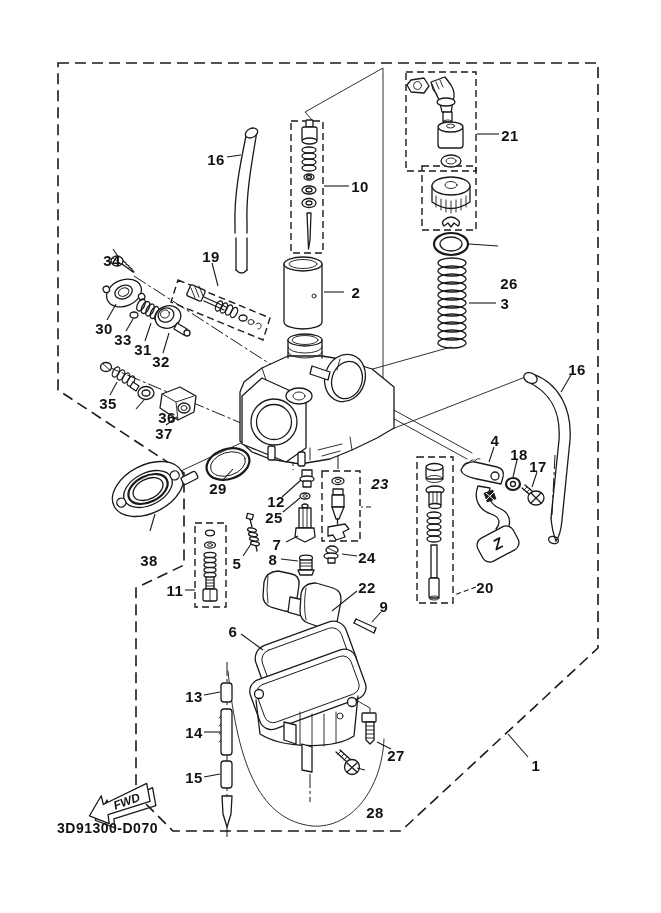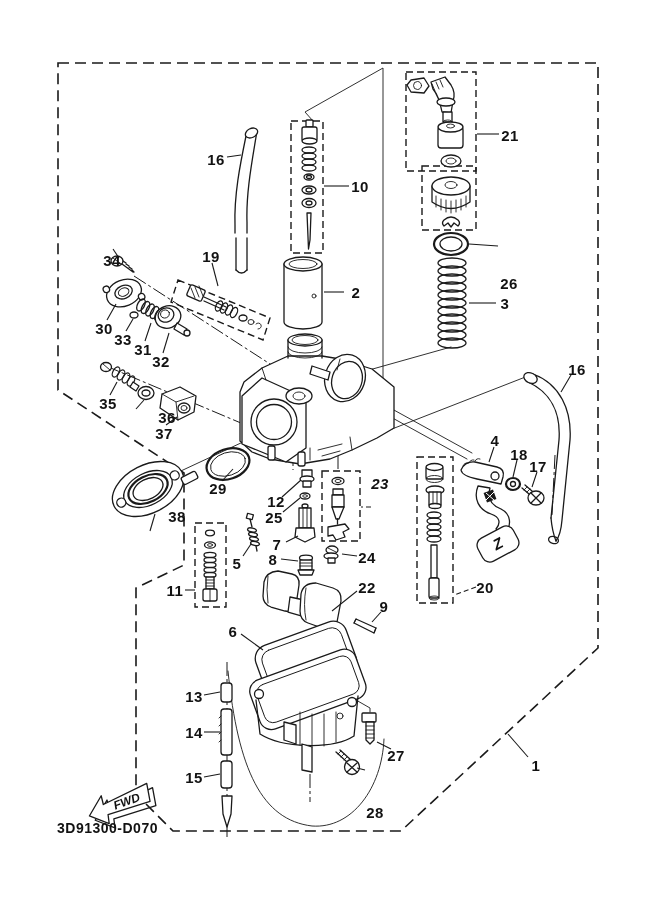--- a/index.html
+++ b/index.html
@@ -477,15 +477,15 @@
       <div class="callout" style="left: 375px; top: 772px; margin-top: 40px;">28</div>
       <div class="callout" style="left: 218px; top: 488px;">29</div>
       <div class="callout" style="left: 104px; top: 328px;">30</div>
       <div class="callout" style="left: 143px; top: 349px;">31</div>
       <div class="callout" style="left: 161px; top: 361px;">32</div>
       <div class="callout" style="left: 123px; top: 339px;">33</div>
       <div class="callout" style="left: 112px; top: 242px; margin-top: 18px;">34</div>
       <div class="callout" style="left: 108px; top: 403px;">35</div>
       <div class="callout" style="left: 134px; top: 417px; margin-left: 33px;">36</div>
       <div class="callout" style="left: 164px; top: 433px;">37</div>
-      <div class="callout" style="left: 149px; top: 516px; margin-left: 28px;">38</div>
+      <div class="callout" style="left: 149px; top: 560px;">38</div>
     </div>
 </div>
 
 </body></html>

